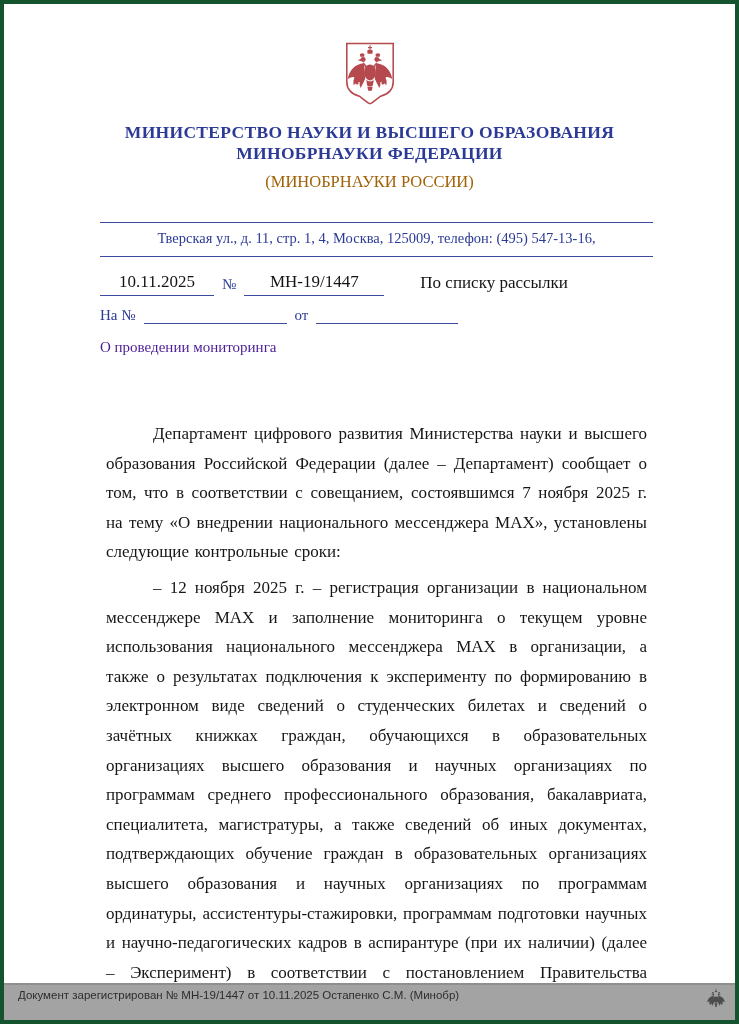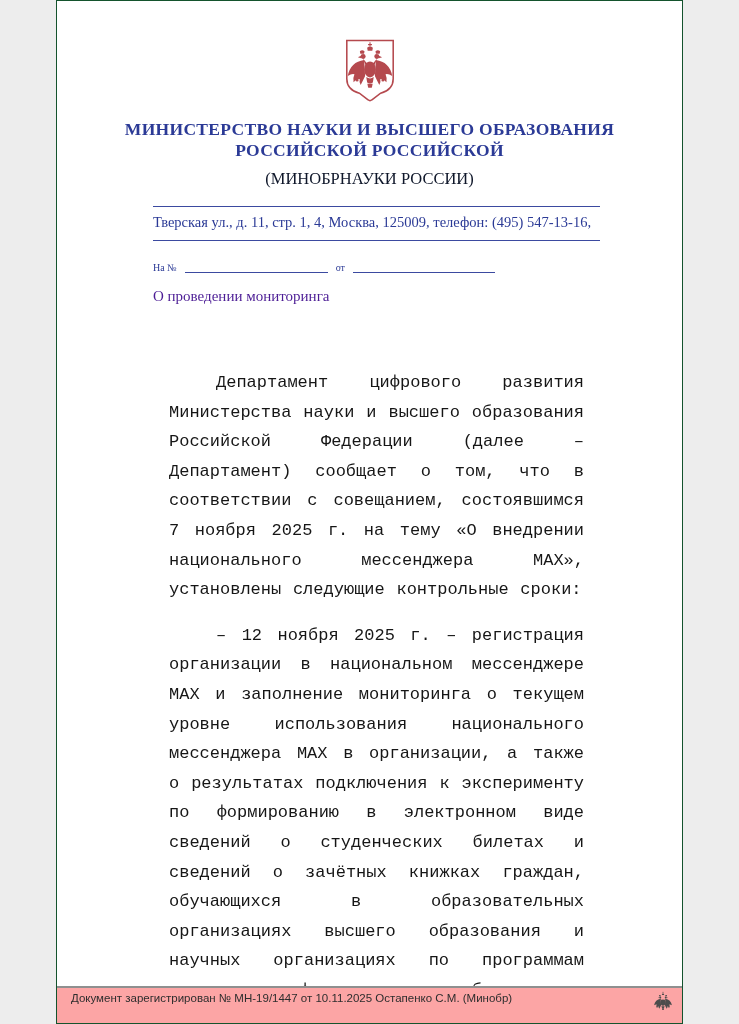--- a/index.html
+++ b/index.html
@@ -1,60 +1,60 @@
 <!DOCTYPE html>
 <html lang="ru"><head>
 <meta charset="utf-8">
 <style>
   html,body{margin:0;padding:0;background:#ededed;}
   .page{
-    width:627px;height:1024px;background:#ffffff;position:relative;
+    width:739px;height:1024px;background:#ffffff;position:relative;
     font-family:"Liberation Serif","DejaVu Serif",serif;color:#1c1c1c;
-    border:1px solid #14532d;box-sizing:border-box;overflow:hidden;
+    border:4px solid #14532d;box-sizing:border-box;overflow:hidden;
     margin:0 auto;
   }
   
   .letterhead{text-align:center;padding-top:34px;}
   .emblem{color:#b5494e;}
   .emblem svg{width:58px;height:70px;display:inline-block;}
   .ministry{
     color:#2b3a96;font-weight:bold;font-size:17.5px;line-height:21px;
     margin-top:10px;letter-spacing:.3px;
   }
-  .shortname{color:#0f172a;font-size:16.5px;margin-top:8px;}
+  .shortname{color:#a16207;font-size:16.5px;margin-top:8px;}
   .address{
-    margin:17px 82px 0 96px;
+    margin:30px 82px 0 96px;
     border-top:1.5px solid #3b4aa0;border-bottom:1.5px solid #3b4aa0;
     padding:7px 0 9px;color:#2b3a96;font-size:14.5px;line-height:17px;
-    text-align:left;
+    text-align:center;
   }
   
   .refblock{margin:15px 82px 0 96px;}
   .refrow1{display:flex;align-items:flex-end;font-size:17px;}
   .ufield{border-bottom:1.5px solid #3b4aa0;text-align:center;padding-bottom:3px;color:#141414;}
   .u-date{width:114px;}
   .u-num{width:140px;}
   .numsign{color:#2b3a96;margin:0 8px;font-size:15px;padding-bottom:3px;}
   .dist{font-size:17px;color:#141414;margin-left:36px;padding-bottom:3px;}
-  .refrow2{display:flex;align-items:flex-end;color:#2b3a96;font-size:10px;margin-top:11px;}
+  .refrow2{display:flex;align-items:flex-end;color:#2b3a96;font-size:15px;margin-top:11px;}
   .blank{border-bottom:1.5px solid #3b4aa0;height:16px;}
   .b1{width:143px;margin-left:8px;}
   .b2{width:142px;margin-left:8px;}
   .otlabel{margin-left:8px;}
   
   .subject{margin:15px 82px 0 96px;font-size:15px;color:#4c1d95;}
   .bodytext{
     margin:63px 82px 0 96px;font-size:17px;line-height:29.6px;
     text-align:justify;color:#161616;word-spacing:1.5px;
   }
-  .bodytext p{margin:16px;text-indent:47px;font-family:Liberation Mono, monospace;}
+  .bodytext p{margin:6px;text-indent:47px;}
   
   .pagefooter{
     position:absolute;left:0;right:0;bottom:0;height:37px;box-sizing:border-box;
-    border-top:2px solid #8f8f8f;background:#fca5a5;
+    border-top:2px solid #8f8f8f;background:#a3a3a3;
     font-family:"Liberation Sans","DejaVu Sans",sans-serif;
     font-size:11.5px;line-height:14px;color:#2d2d2d;
     display:flex;justify-content:space-between;align-items:flex-start;
     padding:3px 9px 2px 14px;
   }
   .footer-eagle{color:#4c4c4c;}
   .footer-eagle svg{width:20px;height:20px;}
   .hiddefs{position:absolute;width:0;height:0;overflow:hidden;}
 </style>
 </head>
@@ -87,30 +87,36 @@
 
   <div class="letterhead">
     <div class="emblem">
       <svg viewBox="0 0 60 72">
         <path d="M6,5.5 H54 V45 Q54,56.5 41,60 L32,66.8 Q30,68.6 28,66.8 L19,60 Q6,56.5 6,45 Z" fill="none" stroke="currentColor" stroke-width="1.6"></path>
         <use href="#eagle" transform="translate(2.4,5.5) scale(0.92)"></use>
       </svg>
     </div>
     <div class="ministry">
       <div>МИНИСТЕРСТВО НАУКИ И ВЫСШЕГО ОБРАЗОВАНИЯ</div>
-      <div>РОССИЙСКОЙ РОССИЙСКОЙ</div>
+      <div>МИНОБРНАУКИ ФЕДЕРАЦИИ</div>
     </div>
     <div class="shortname">(МИНОБРНАУКИ РОССИИ)</div>
   </div>
 
   <div class="address">
     <div>Тверская ул., д. 11, стр. 1, 4, Москва, 125009, телефон: (495) 547-13-16,</div>
   </div>
 
   <div class="refblock">
+    <div class="refrow1">
+      <div class="ufield u-date">10.11.2025</div>
+      <div class="numsign">№</div>
+      <div class="ufield u-num">МН-19/1447</div>
+      <div class="dist">По списку рассылки</div>
+    </div>
     <div class="refrow2">
       <span>На №</span>
       <span class="blank b1"></span>
       <span class="otlabel">от</span>
       <span class="blank b2"></span>
     </div>
   </div>
 
   <div class="subject">О проведении мониторинга</div>
 

